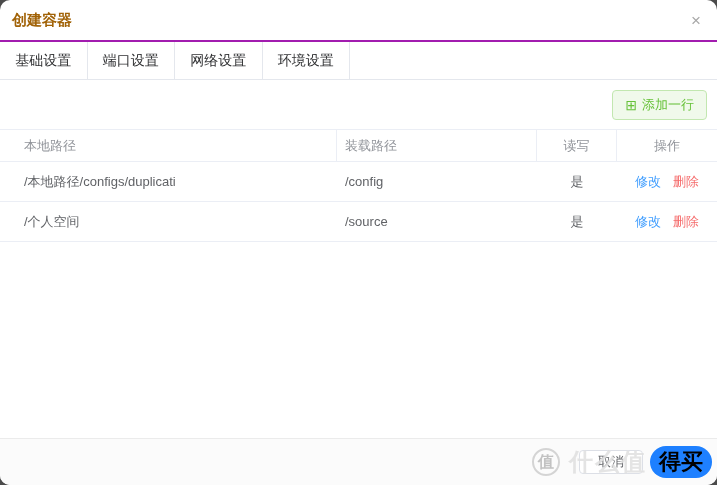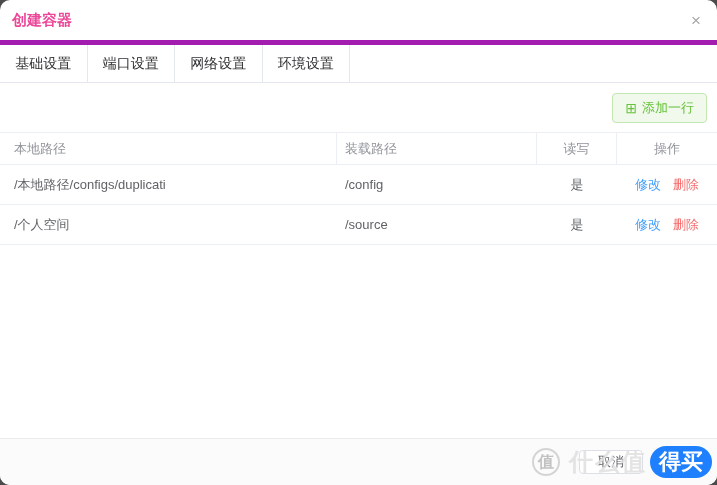--- a/index.html
+++ b/index.html
@@ -12,27 +12,27 @@
   .dialog {
     position:relative; width:717px; height:485px;
     background:#fff; border-radius:10px; overflow:hidden;
     box-sizing:border-box;
   }
   
   .dlg-header {
     height:40px; display:flex; align-items:center; justify-content:space-between;
     padding:0 12px; box-sizing:border-box;
   }
-  .dlg-title { font-size:15px; font-weight:600; color:#ec4899; }
+  .dlg-title { font-size:15px; font-weight:600; color:#a16207; }
   .close-btn {
     color:#a8a8a8; font-size:17px; line-height:1; cursor:pointer;
     padding:2px 4px; user-select:none;
   }
   
-  .tabbar { display:flex; border-top:5px solid #a21caf; height:38px;align-items:flex-end; }
+  .tabbar { display:flex; border-top:2px solid #a21caf; height:38px;align-items:flex-end; }
   .tab {
     box-sizing:border-box; width:87.5px; height:38px; line-height:37px;
     text-align:center; font-size:14px; color:#303133; cursor:pointer;
     border-right:1px solid #e4e7ed; border-bottom:1px solid #e4e7ed;
     background:#fff; white-space:nowrap;
   }
   .tab.active { color:#409eff; border-bottom-color:#ffffff; }
   .tabbar-filler { flex:1; border-bottom:1px solid #e4e7ed; }
   
   .toolbar { display:flex; justify-content:flex-end; margin:10px 10px 0 10px; }
@@ -50,21 +50,21 @@
     border-top:1px solid #ebeef5; border-bottom:1px solid #ebeef5;
     color:#909399;
   }
   .th { display:flex; align-items:center; box-sizing:border-box; }
   .thead .th { border-right:1px solid #ebeef5; }
   .thead .th:last-child { border-right:none; }
   .trow {
     display:flex; align-items:center; height:40px; box-sizing:border-box;
     border-bottom:1px solid #ebeef5; color:#606266;
   }
-  .col-local { width:337px; padding-left:14px; }
+  .col-local { width:337px; padding-left:24px; }
   .col-mount { width:200px; padding-left:8px; }
   .col-rw    { width:80px;  justify-content:center; text-align:center; }
   .col-op    { width:100px; justify-content:center; text-align:center; }
   .trow .col-rw, .trow .col-op { display:flex; align-items:center; }
   .link-edit { color:#409eff; cursor:pointer; margin-right:12px; }
   .link-del  { color:#f56c6c; cursor:pointer; }
   
   .dlg-footer {
     position:absolute; left:0; right:0; bottom:0; height:47px;
     box-sizing:border-box; border-top:1px solid #ebebeb; background:#fbfbfb;
@@ -90,21 +90,21 @@
   }
   .wm-faint {
     margin:0 2px 0 9px; font-size:24px; font-weight:700;
     color:rgba(195,195,195,0.45); letter-spacing:2px; white-space:nowrap;
     text-shadow:0 0 1px rgba(255,255,255,0.8);
     text-align:right;
   }
   .wm-badge {
     height:32px; line-height:32px; padding:0 9px; margin-left:1px;
     background:#1e80ff; border-radius:16px;
-    color:#ffffff; font-size:22px; font-weight:700; white-space:nowrap;
+    color:#000000; font-size:22px; font-weight:700; white-space:nowrap;
   }
 </style>
 </head>
 <body>
 
 <div class="dialog">
 
   <div class="dlg-header">
     <span class="dlg-title">创建容器</span>
     <span class="close-btn">×</span>

